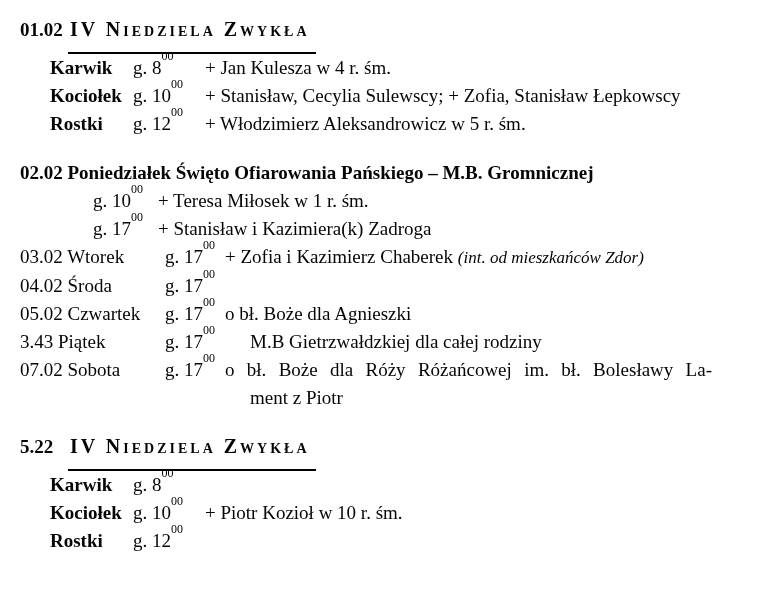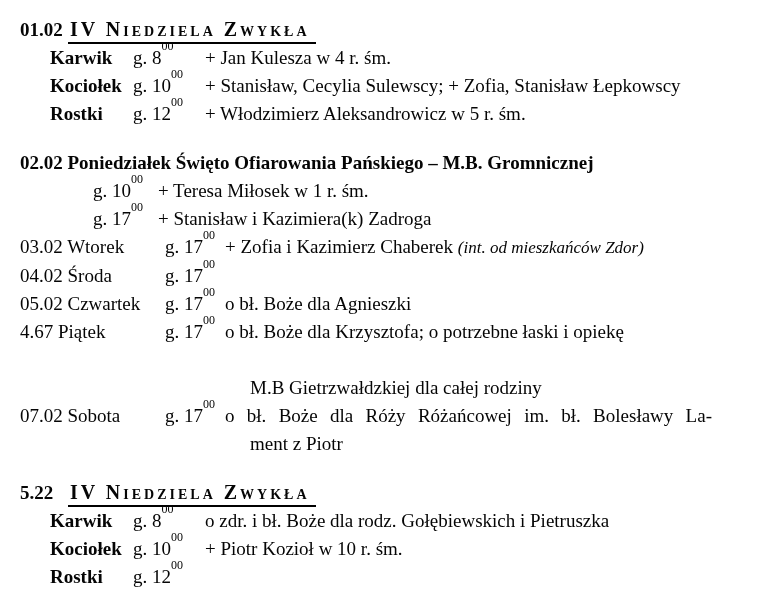--- a/index.html
+++ b/index.html
@@ -13,21 +13,21 @@
   }
   .sec { margin:0; }
   .gap-after { margin-bottom:21px; }
 
   
   .sun-head { display:flex; align-items:flex-start; }
   .sun-date { font-weight:bold; width:48px; flex:none; }
   .sun-title {
     font-weight:bold; font-variant:small-caps;
     letter-spacing:3px; font-size:20px; line-height:26px;
-    border-bottom:2px solid #000; padding:0 6px 0 2px;
+    border-bottom:2px solid #000; padding:0 6px 10px 2px;
   }
 
   
   .mass { display:flex; margin-left:30px; }
   .place { font-weight:bold; width:83px; flex:none; }
   .mtime { width:72px; flex:none; }
   .mtext { flex:1; }
 
   
   .mon-head { font-weight:bold; }
@@ -99,24 +99,23 @@
     <div class="wrow">
       <span class="wlabel">04.02 Środa</span>
       <span class="wtime"><span>g. 17</span><sup class="hh">00</sup></span>
     </div>
     <div class="wrow">
       <span class="wlabel">05.02 Czwartek</span>
       <span class="wtime"><span>g. 17</span><sup class="hh">00</sup></span>
       <span class="wtext">o bł. Boże dla Agnieszki</span>
     </div>
     <div class="wrow">
-      <span class="wlabel">4.67 Piątek</span>
+      <span class="wlabel">3.43 Piątek</span>
       <span class="wtime"><span>g. 17</span><sup class="hh">00</sup></span>
       <span class="wtext">
-        <span class="jline">o bł. Boże dla Krzysztofa; o potrzebne łaski i opiekę</span>
         <span class="cont" style="display:block;">M.B Gietrzwałdzkiej dla całej rodziny</span>
       </span>
     </div>
     <div class="wrow">
       <span class="wlabel">07.02 Sobota</span>
       <span class="wtime"><span>g. 17</span><sup class="hh">00</sup></span>
       <span class="wtext">
         <span class="jline" style="display:block;">o bł. Boże dla Róży Różańcowej im. bł. Bolesławy La-</span>
         <span class="cont" style="display:block;">ment z Piotr</span>
       </span>
@@ -124,21 +123,20 @@
   </section>
 
   <section class="sec">
     <div class="sun-head">
       <span class="sun-date">5.22</span>
       <span class="sun-title">IV Niedziela Zwykła</span>
     </div>
     <div class="mass">
       <span class="place">Karwik</span>
       <span class="mtime"><span>g. 8</span><sup class="hh">00</sup></span>
-      <span class="mtext">o zdr. i bł. Boże dla rodz. Gołębiewskich i Pietruszka</span>
     </div>
     <div class="mass">
       <span class="place">Kociołek</span>
       <span class="mtime"><span>g. 10</span><sup class="hh">00</sup></span>
       <span class="mtext">+ Piotr Kozioł w 10 r. śm.</span>
     </div>
     <div class="mass">
       <span class="place">Rostki</span>
       <span class="mtime"><span>g. 12</span><sup class="hh">00</sup></span>
     </div>

